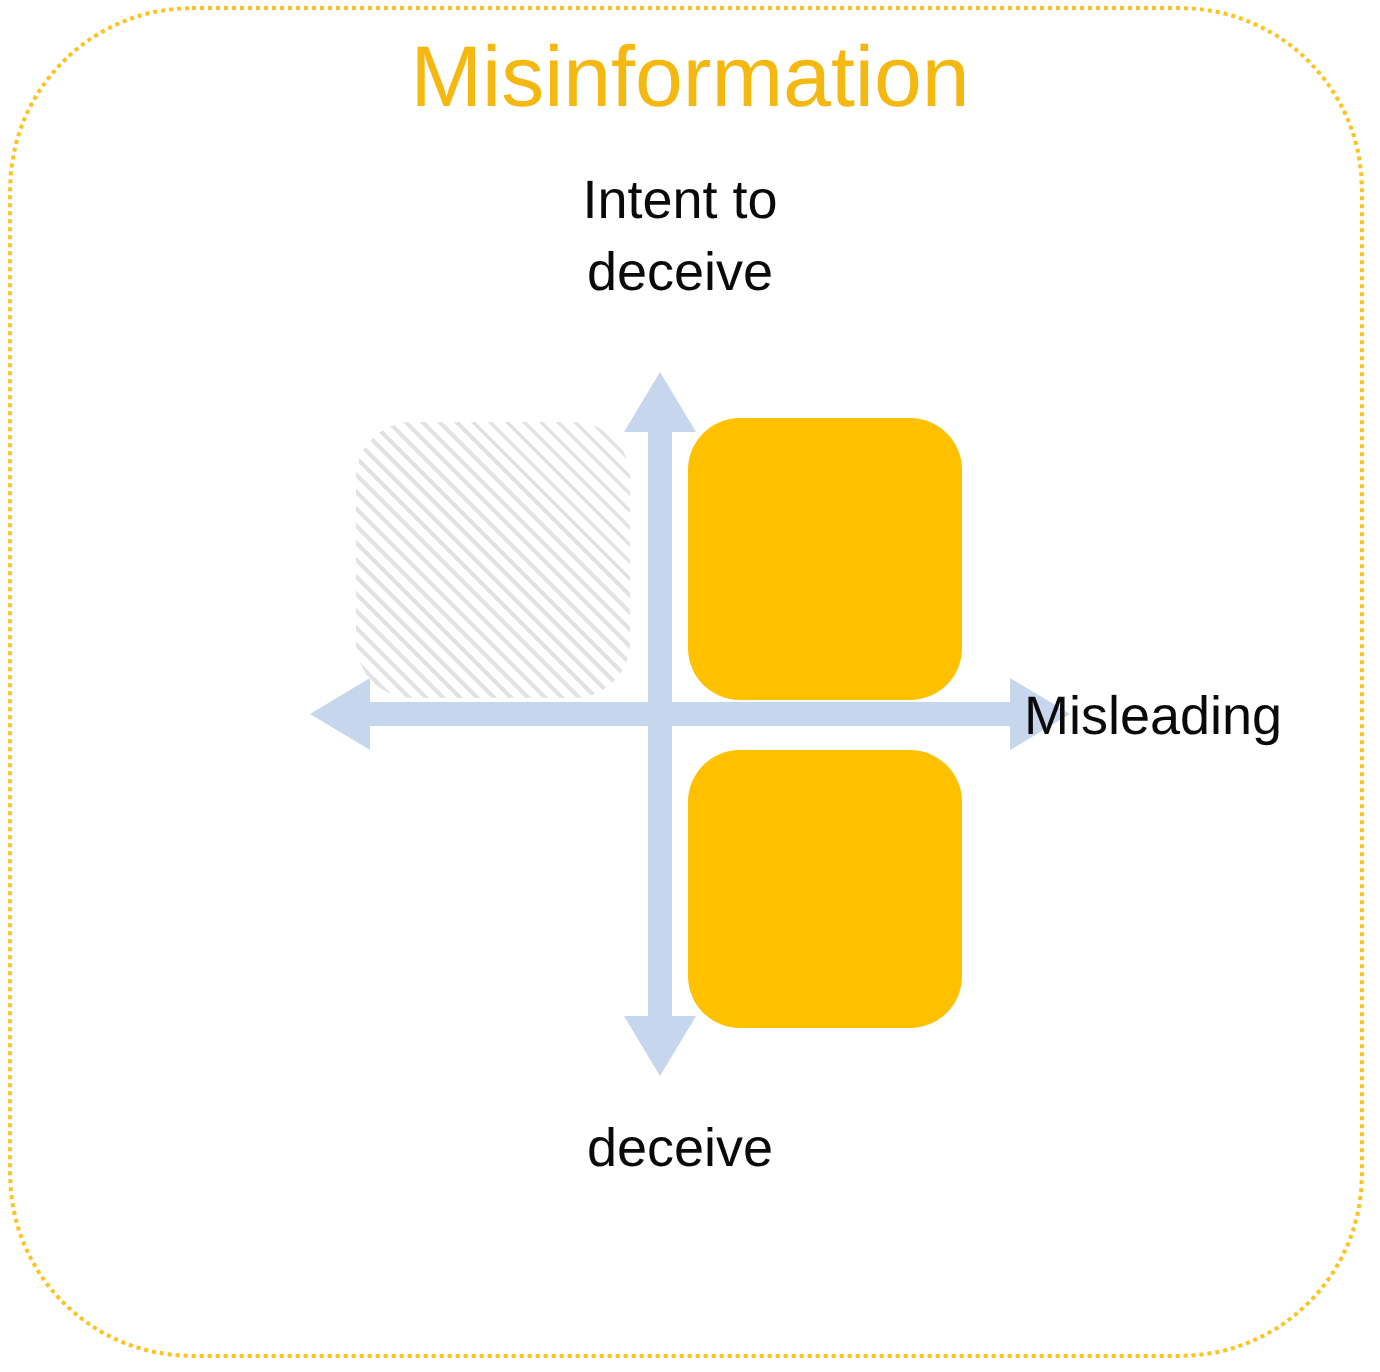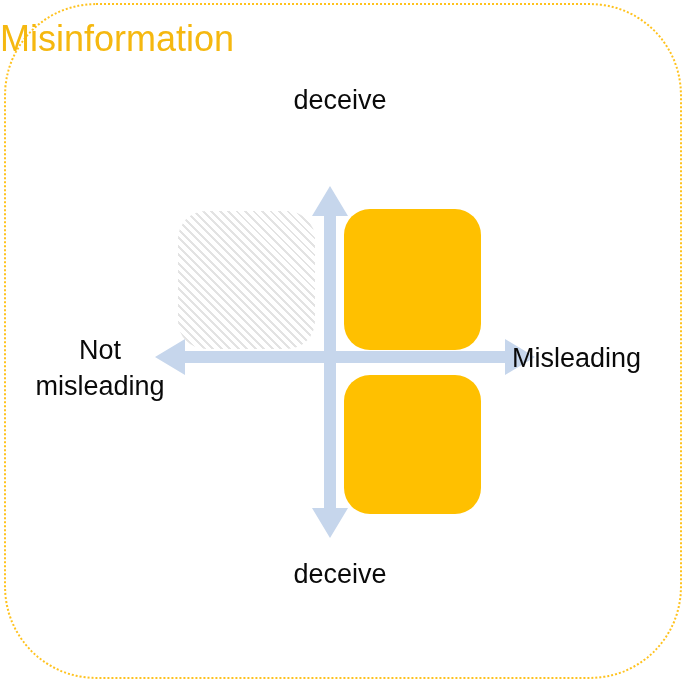--- a/index.html
+++ b/index.html
@@ -31,21 +31,22 @@
     border-radius: 92px;
     pointer-events: none;
   }
 
   
   #title {
     position: absolute;
     left: 0;
     top: 12px;
     width: 690px;
-    font-size: 36px;
+    text-align: center;
+    font-size: 43px;
     line-height: 54px;
     color: #F5B810;
     font-family: "Liberation Sans", sans-serif;
     letter-spacing: 0px;
     white-space: nowrap;
   }
 
   
   .axis-label {
     position: absolute;
@@ -157,27 +158,24 @@
 
     <div id="cell-q2" class="cell"></div>
 
     <div id="cell-q1" class="cell"></div>
 
     <div id="cell-q4" class="cell"></div>
 
   </div>
 
   <div id="label-top" class="axis-label">
+    <div>Intent to</div>
     <div>deceive</div>
   </div>
 
   <div id="label-bottom" class="axis-label">
     <div>deceive</div>
   </div>
 
-  <div id="label-left" class="axis-label">
-    <div>Not</div>
-    <div>misleading</div>
-  </div>
 
   <div id="label-right" class="axis-label">Misleading</div>
 
 </div>
 
 </body></html>

